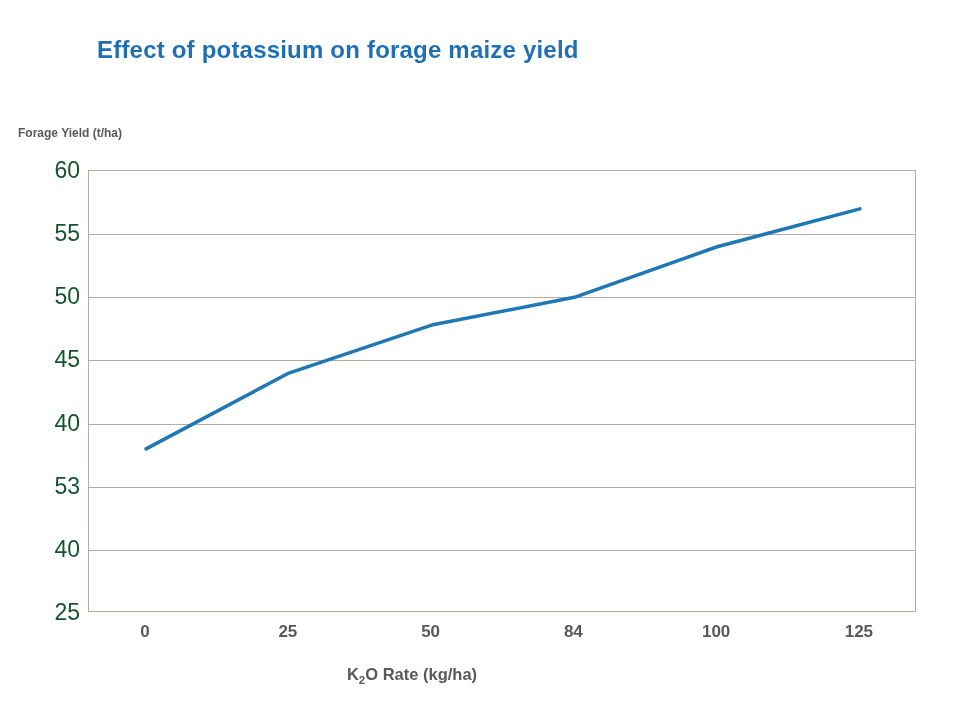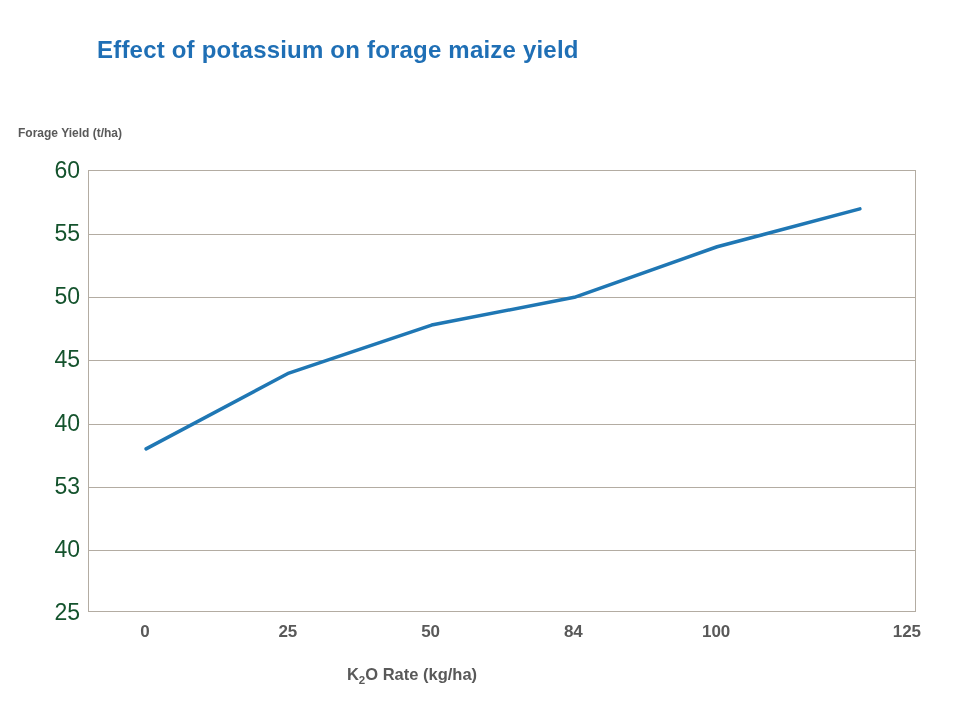--- a/index.html
+++ b/index.html
@@ -156,21 +156,21 @@
       <polyline id="series-path" fill="none" stroke-linejoin="round" stroke-linecap="round" points="57.10,277.83 199.86,202.06 342.62,154.07 485.38,126.29 628.14,75.77 770.90,37.89" stroke="#1f77b4" stroke-width="3.5"></polyline>
     </svg>
   </div>
 
   <div id="x-ticks">
       <div class="xtick-label" style="left: 57.1034px;">0</div>
       <div class="xtick-label" style="left: 199.862px;">25</div>
       <div class="xtick-label" style="left: 342.621px;">50</div>
       <div class="xtick-label" style="left: 485.379px;">84</div>
       <div class="xtick-label" style="left: 628.138px;">100</div>
-      <div class="xtick-label" style="left: 770.897px; margin-left: 48px;">125</div>
+      <div class="xtick-label" style="left: 770.897px;">125</div>
     </div>
 
   <div id="x-axis-label">
     <span>K</span><sub>2</sub><span>O Rate (kg/ha)</span>
   </div>
 
 
 </div>
 
 </body></html>

